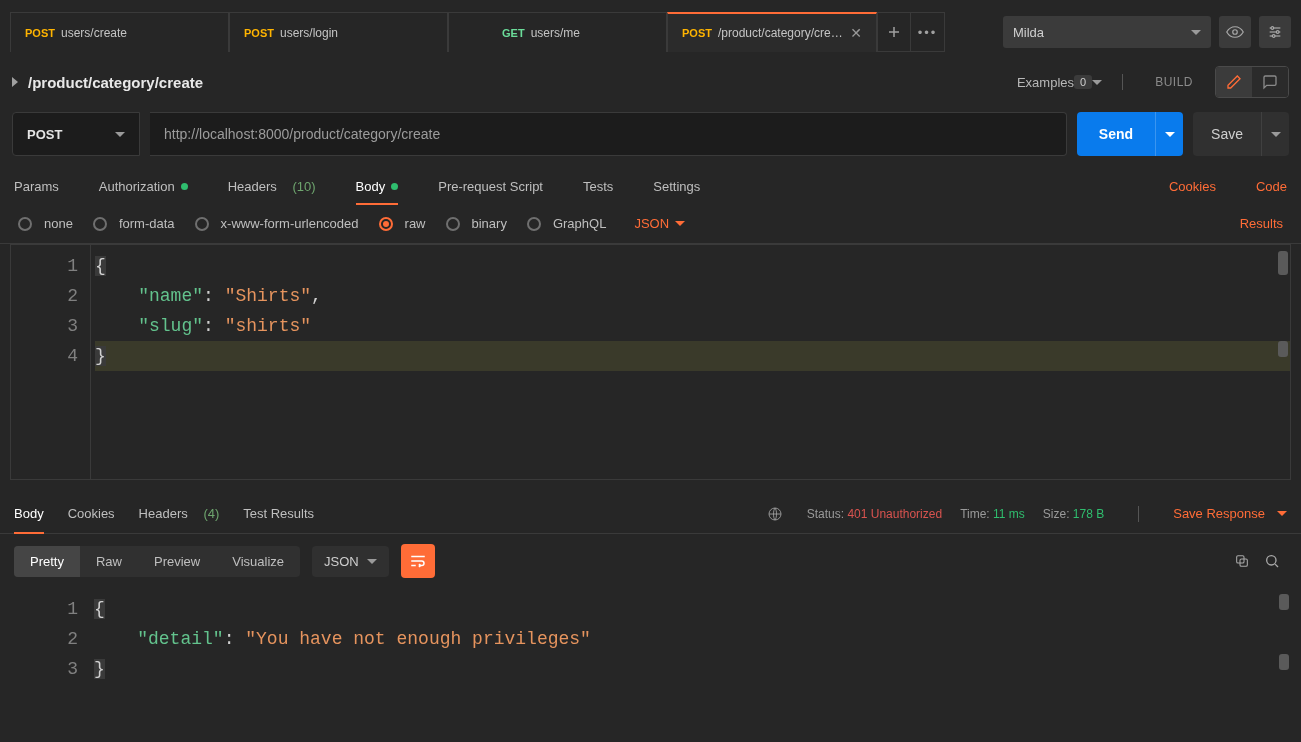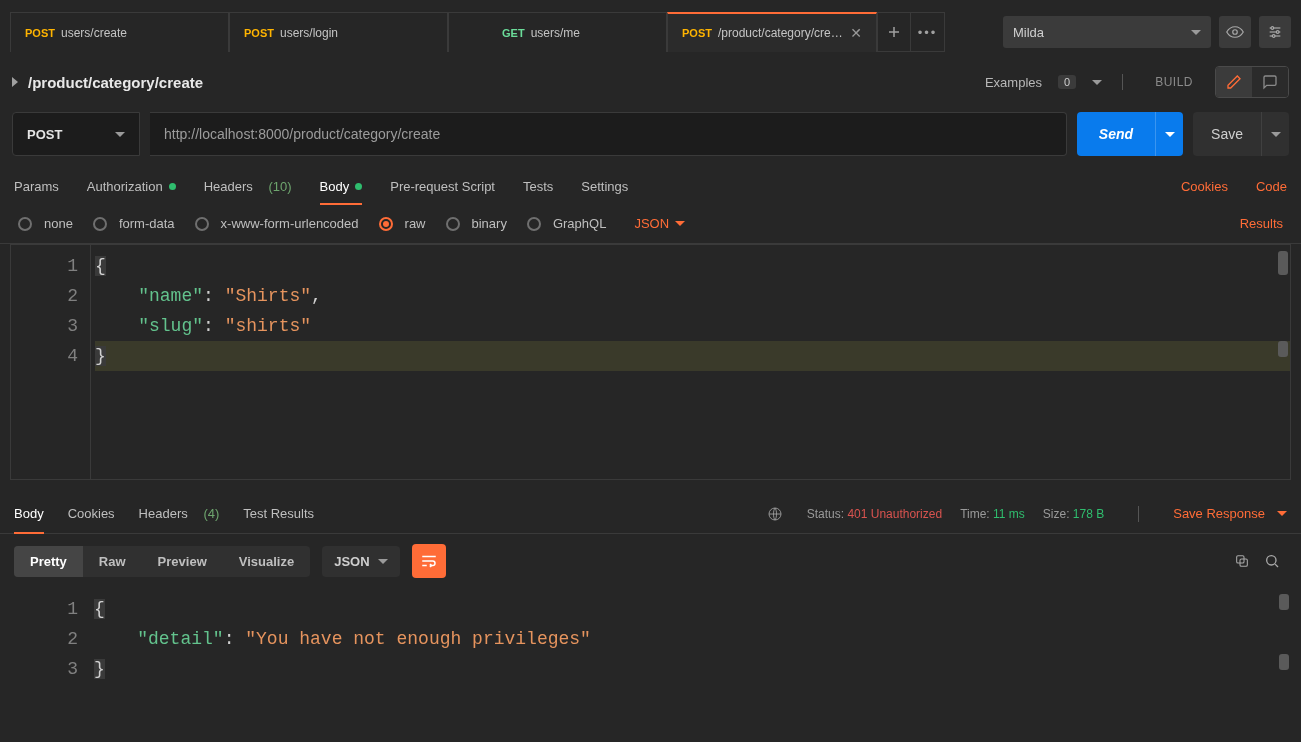--- a/index.html
+++ b/index.html
@@ -78,21 +78,21 @@
     padding: 10px 12px; gap: 10px;
   }
   .caret-right {
     width: 0; height: 0;
     border-top: 5px solid transparent;
     border-bottom: 5px solid transparent;
     border-left: 6px solid #a0a0a0;
   }
   .req-title { font-size: 15px; font-weight: 600; color: #e8e8e8; }
   .req-header .spacer { flex: 1; }
-  .examples { display:flex; align-items:center; gap:16px; color:#b8b8b8; font-size:13px;}
+  .examples { display:flex; align-items:center; gap:0; color:#b8b8b8; font-size:13px;}
   .count-badge { background:#3b3b3b; border-radius:3px; padding:1px 6px; font-size:11px; color:#cfcfcf;}
   .build-label { color:#8a8a8a; font-size:12px; letter-spacing:0.5px; margin: 0 12px; }
   .mode-toggle {
     display:flex; border:1px solid #4a4a4a; border-radius:4px; overflow:hidden;
   }
   .mode-toggle .half { width:36px; height:30px; display:flex; align-items:center; justify-content:center; background:#2b2b2b;}
   .mode-toggle .half.active { background:#3b3b3b; }
 
   
   .url-row {
@@ -109,33 +109,33 @@
   .url-input {
     flex:1; background:#1c1c1c; border:1px solid #3a3a3a; border-left:none;
     height:44px; display:flex; align-items:center; padding:0 14px;
     color:#9c9c9c; font-size:14px;
     border-top-right-radius:4px; border-bottom-right-radius:4px;
   }
   .send-btn {
     height:44px; background:#097bed; color:#fff; border-radius:4px;
     display:flex; align-items:center;
   }
-  .send-btn .lbl { padding:0 22px; font-size:14px; font-weight:600;font-style:italic;}
+  .send-btn .lbl { padding:0 22px; font-size:14px; font-weight:600;}
   .send-btn .drop { width:28px; display:flex; align-items:center; justify-content:center; border-left:1px solid rgba(255,255,255,0.2); height:100%;}
   .save-btn {
     height:44px; background:#303030; color:#cfcfcf; border-radius:4px;
     display:flex; align-items:center;
   }
   .save-btn .lbl { padding:0 18px; font-size:14px;}
   .save-btn .drop { width:28px; display:flex; align-items:center; justify-content:center; border-left:1px solid #404040; height:100%;}
 
   
   .req-tabs {
     display:flex; align-items:center; padding: 0 14px; height:36px;
-    border-bottom: none; gap:28px; color:#bfbfbf;
+    border-bottom: none; gap:40px; color:#bfbfbf;
   }
   .req-tabs .rtab { display:flex; align-items:center; gap:6px; height:100%; position:relative;}
   .req-tabs .rtab.active { color:#fff; }
   .req-tabs .rtab.active::after {
     content:""; position:absolute; left:0; right:0; bottom:-1px; height:2px; background:#ff6c37;
   }
   .dot-green { width:7px;height:7px;border-radius:50%; background:#2fbd6e;}
   .count-paren { color:#6ea56e; }
   .req-tabs .spacer { flex:1; }
   .link-orange { color:#ff6c37; cursor:pointer; }
@@ -193,21 +193,21 @@
   }
   .resp-tabs .spacer { flex:1;}
   .meta { display:flex; align-items:center; gap:18px; font-size:12px;}
   .meta .lbl { color:#9a9a9a;}
   .meta .val-g { color:#2fbd6e;}
   .meta .val-r { color:#d9534f;text-align:right;}
   .save-resp { color:#ff6c37; display:flex; align-items:center; gap:12px;}
 
   
   .resp-view-row {
-    display:flex; align-items:center; gap:0; padding:10px 14px;font-weight:bold;
+    display:flex; align-items:center; gap:0; padding:10px 14px;
   }
   .seg-group { display:flex; background:#303030; border-radius:4px; overflow:hidden;}
   .seg { padding:8px 16px; color:#bfbfbf; font-size:13px;}
   .seg.active { background:#454545; color:#fff;}
   .dropdown-pill {
     margin-left:12px; background:#303030; border-radius:4px;
     padding:8px 12px; display:flex; align-items:center; gap:8px; color:#cfcfcf;
   }
   .wrap-toggle {
     margin-left:12px; width:34px; height:34px; background:#ff6c37; border-radius:4px;

